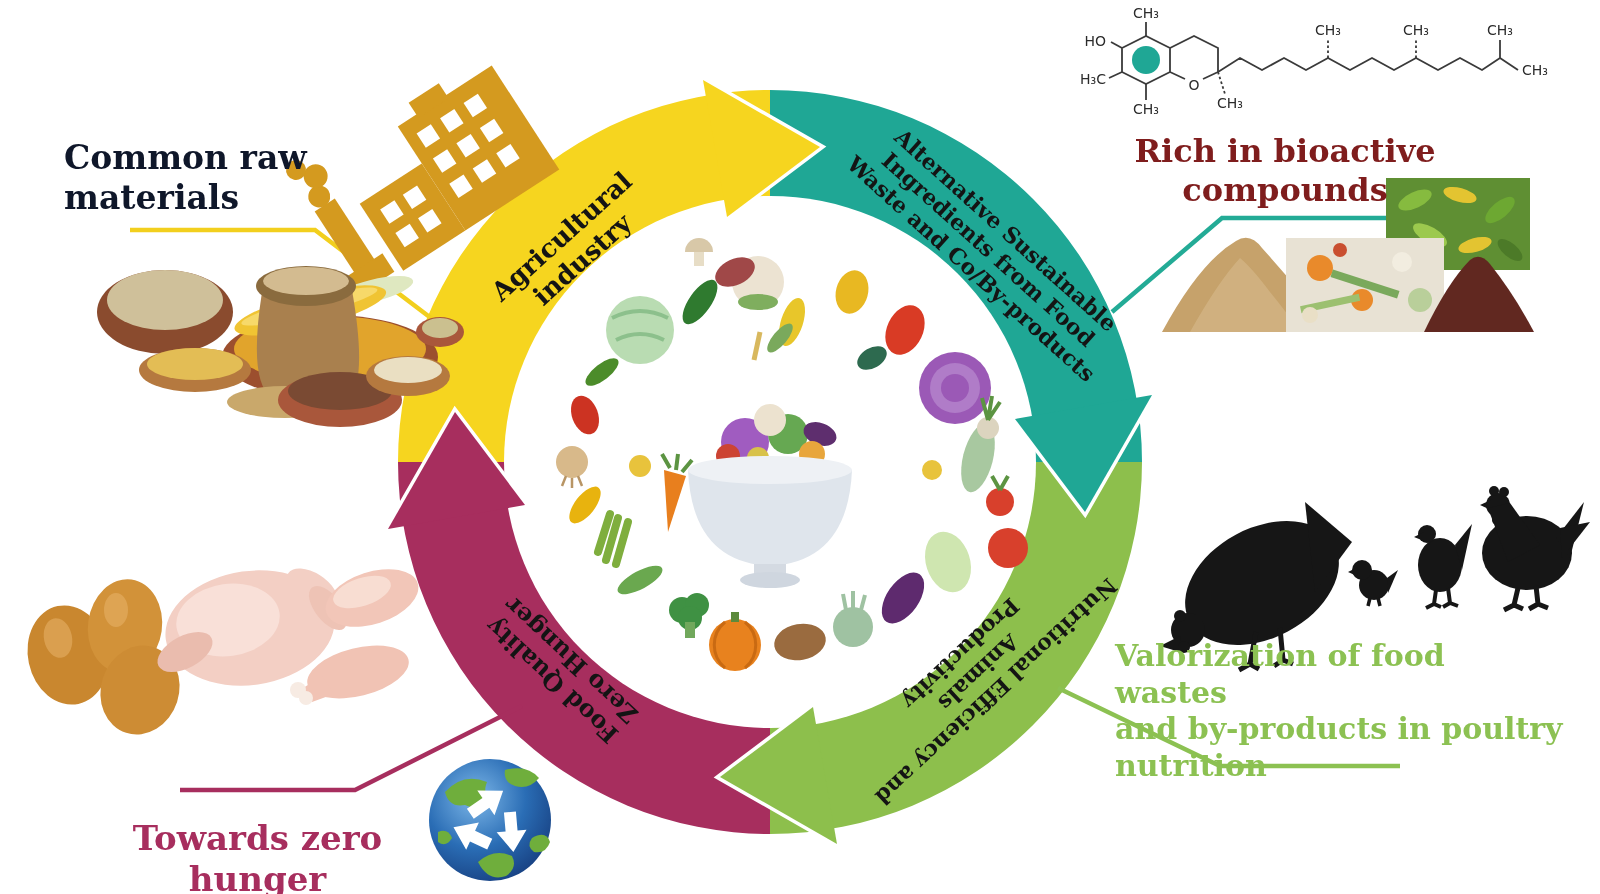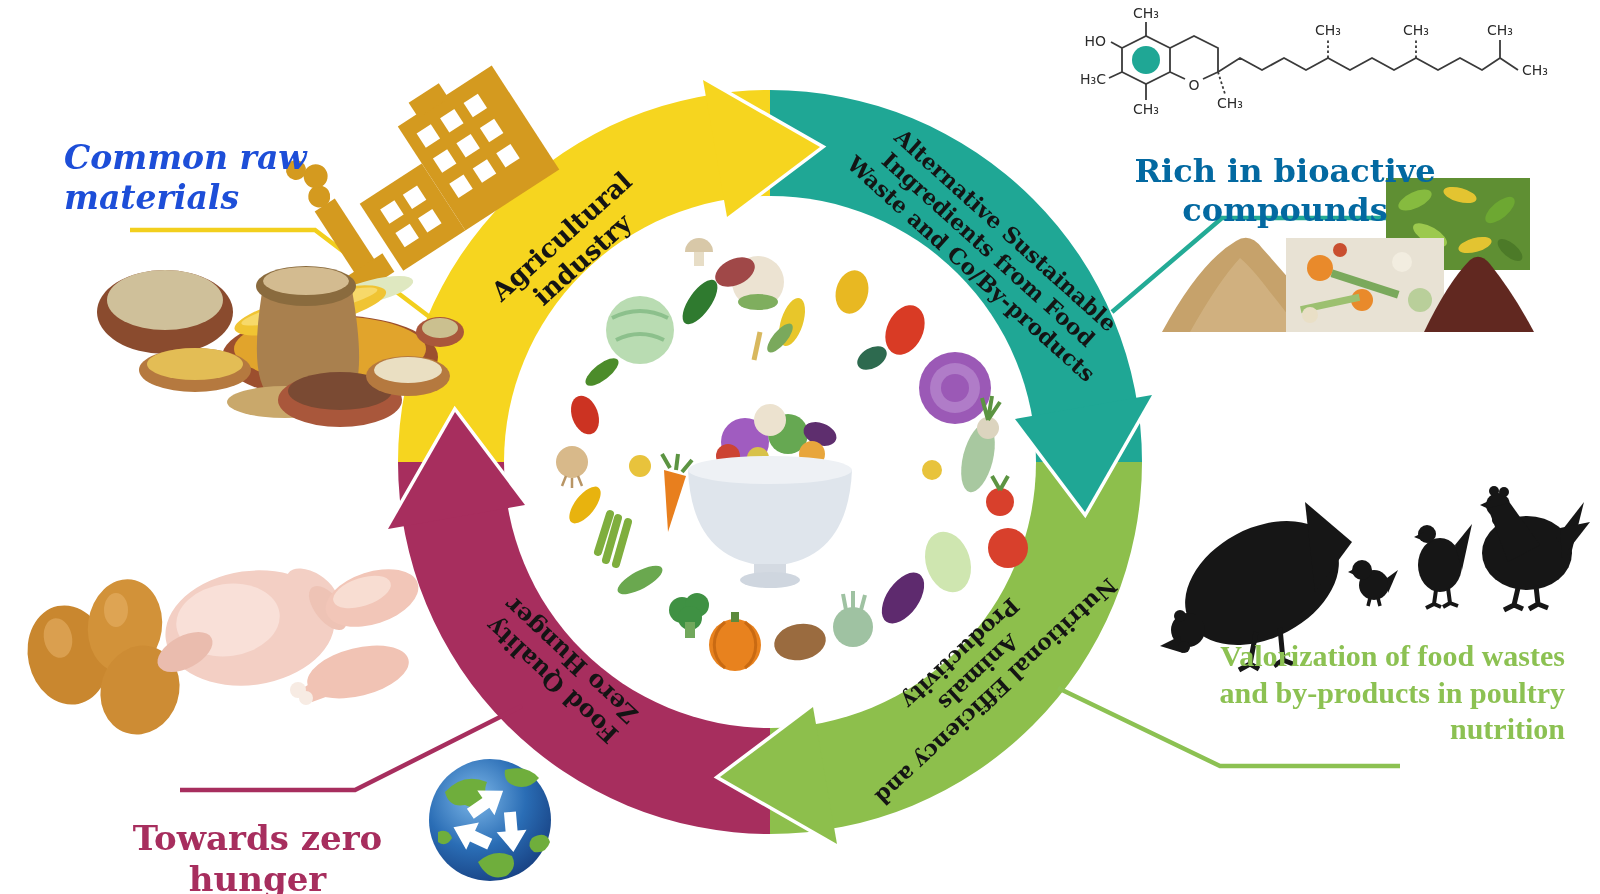--- a/index.html
+++ b/index.html
@@ -1,21 +1,21 @@
 <!DOCTYPE html>
 <html><head>
 <meta charset="utf-8">
 <style>
   html,body{margin:0;padding:0;background:#ffffff;}
   .stage{position:relative;width:1600px;height:894px;background:#fff;overflow:hidden;
          font-family:"DejaVu Serif","Liberation Serif",serif;}
   .art{position:absolute;left:0;top:0;}
   .hl{position:absolute;font-weight:700;white-space:pre-line;line-height:1.22;}
-  .hl-yellow{color:#1d4ed8;font-style:italic;}
-  .hl-teal{color:#0369a1;margin-top:20px;}
+  .hl-yellow{color:#0f172a;}
+  .hl-teal{color:#7f1d1d;}
   .hl-green{color:#8CC152;}
   .hl-magenta{color:#A72E5E;}
   .arc-label{position:absolute;font-weight:700;color:#141414;white-space:pre-line;
              text-align:center;line-height:1.18;transform-origin:center;}
 </style>
 </head>
 <body>
 
 <div class="stage">
 
@@ -315,21 +315,21 @@
     </g>
   </g>
 </svg>
 
 <div class="hl hl-yellow" style="left:64px;top:138px;width:300px;font-size:33px;text-align:left;">Common raw
 materials</div>
 
 <div class="hl hl-teal" style="left:1120px;top:132px;width:330px;font-size:32px;text-align:center;">Rich in bioactive
 compounds</div>
 
-<div class="hl hl-green" style="left:1115px;top:638px;width:450px;font-size:30px;text-align:right;font-family:Liberation Serif, serif;">Valorization of food wastes
+<div class="hl hl-green" style="left:1115px;top:638px;width:450px;font-size:30px;text-align:left;">Valorization of food wastes
 and by-products in poultry
 nutrition</div>
 
 
 <div class="hl hl-magenta" style="left:60px;top:818px;width:395px;font-size:34px;text-align:center;">Towards zero hunger</div>
 
 <div class="arc-label" style="left:572px;top:248px;font-size:26px;transform:translate(-50%,-50%) rotate(-42deg);">Agricultural
 industry</div>
 
 <div class="arc-label" style="left:988px;top:250px;font-size:22px;transform:translate(-50%,-50%) rotate(42deg);">Alternative Sustainable

